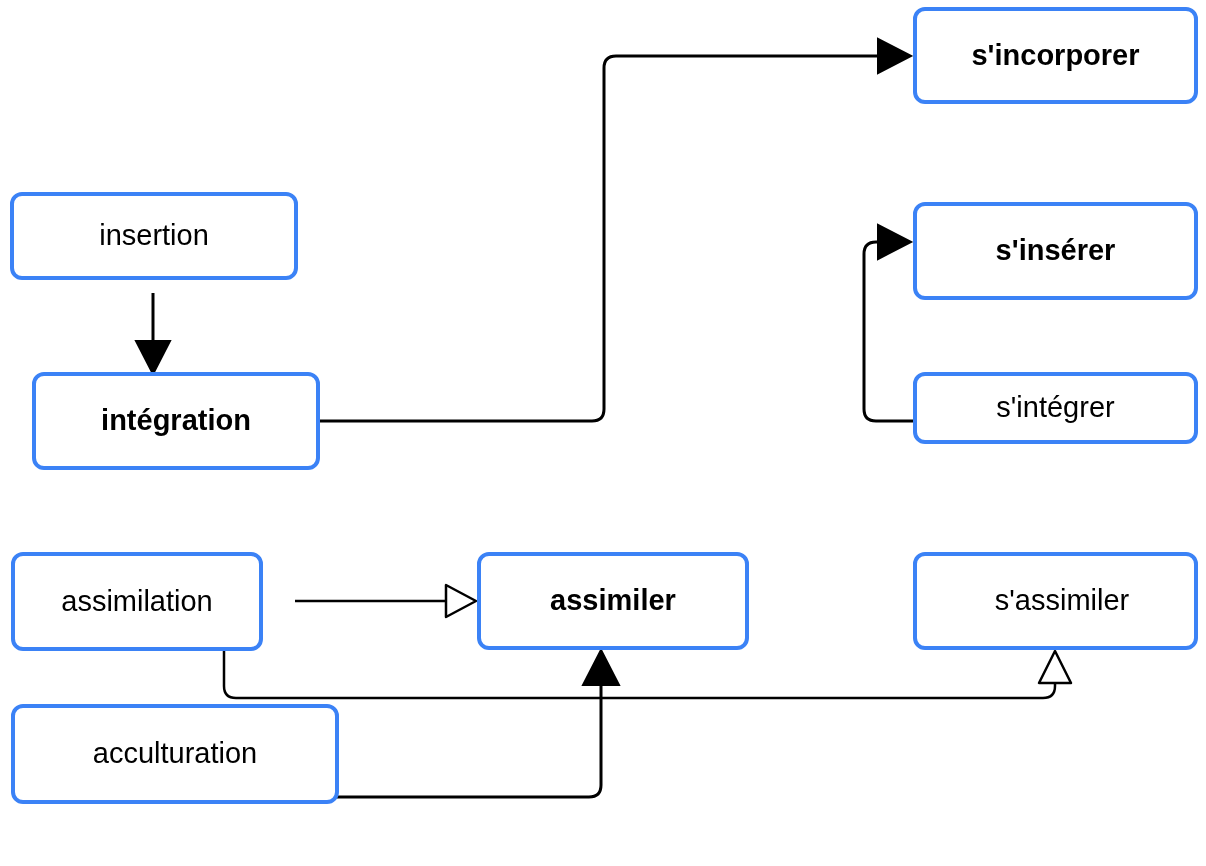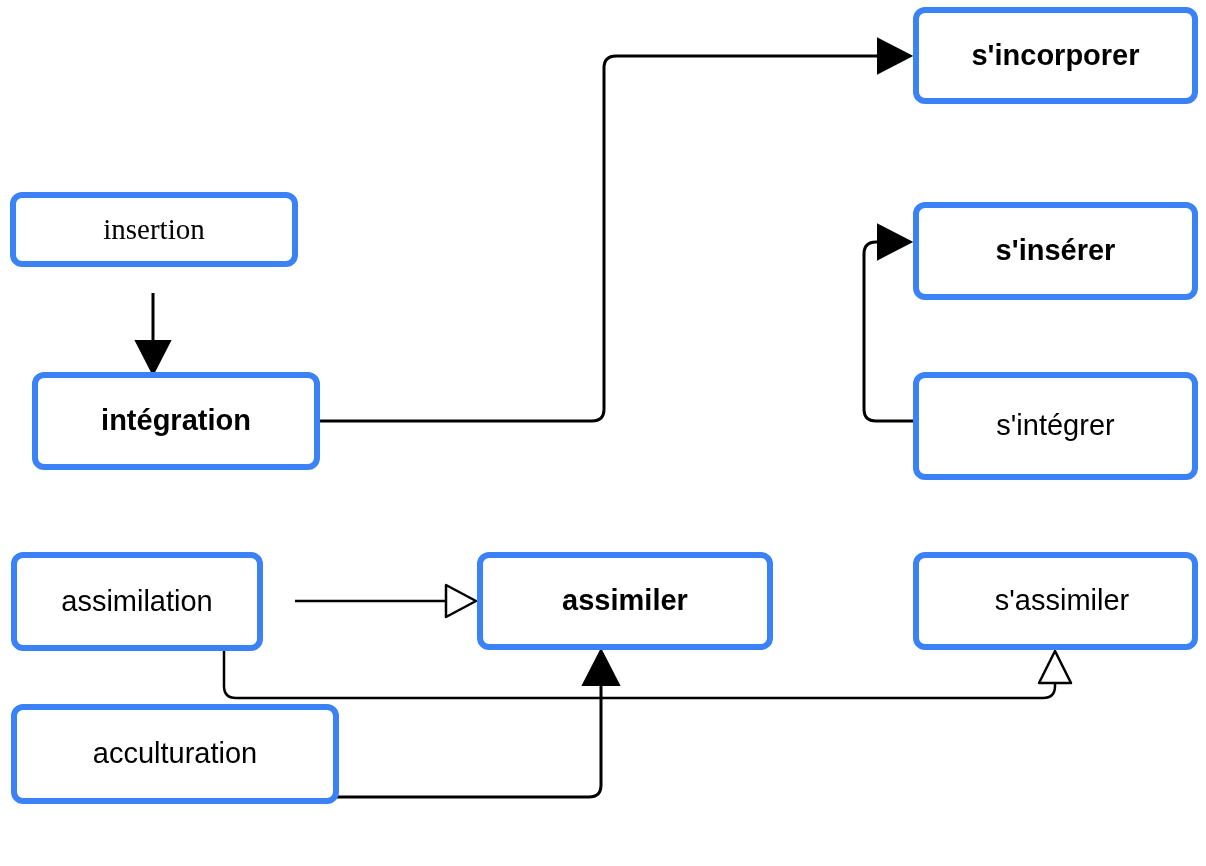--- a/index.html
+++ b/index.html
@@ -21,21 +21,21 @@
     position: absolute;
     left: 0;
     top: 0;
     width: 1206px;
     height: 866px;
   }
   .node {
     position: absolute;
     box-sizing: border-box;
     background: #ffffff;
-    border: 6px solid #3b82f6;
+    border: 4px solid #3b82f6;
     border-radius: 12px;
     display: flex;
     align-items: center;
     justify-content: center;
     z-index: 2;
   }
   .node-label {
     font-size: 29px;
     line-height: 1.1;
     color: #000000;
@@ -79,49 +79,49 @@
       <polygon points="1055,651 1039,683 1071,683" fill="#ffffff" stroke="#000000" stroke-width="2.5" stroke-linejoin="round"></polygon>
     </g>
 
     <g>
       <path d="M 293 797 L 589 797 Q 601 797 601 785 L 601 684" fill="none" stroke="#000000" stroke-width="3" stroke-linejoin="round"></path>
       <polygon points="601,650 583,685 619,685" fill="#000000" stroke="#000000" stroke-width="2"></polygon>
     </g>
 
   </svg>
 
-  <div class="node" style="left:10px; top:192px; width:288px; height:75px;font-family:Liberation Serif, serif;">
+  <div class="node" style="left:10px; top:192px; width:288px; height:88px;">
     <span class="node-label">insertion</span>
   </div>
 
   <div class="node bold" style="left:10px; top:372px; width:288px; height:98px;margin-left:22px;">
     <span class="node-label">intégration</span>
   </div>
 
   <div class="node" style="left:11px; top:552px; width:252px; height:99px;">
     <span class="node-label">assimilation</span>
   </div>
 
   <div class="node" style="left:11px; top:704px; width:328px; height:100px;">
     <span class="node-label">acculturation</span>
   </div>
 
-  <div class="node bold" style="left:477px; top:552px; width:296px; height:98px;">
+  <div class="node bold" style="left:477px; top:552px; width:272px; height:98px;">
     <span class="node-label">assimiler</span>
   </div>
 
   <div class="node bold" style="left:913px; top:7px; width:285px; height:97px;">
     <span class="node-label">s'incorporer</span>
   </div>
 
   <div class="node bold" style="left:913px; top:202px; width:285px; height:98px;">
     <span class="node-label">s'insérer</span>
   </div>
 
-  <div class="node" style="left:913px; top:372px; width:285px; height:108px;">
+  <div class="node" style="left:913px; top:372px; width:285px; height:72px;">
     <span class="node-label">s'intégrer</span>
   </div>
 
   <div class="node" style="left:913px; top:552px; width:285px; height:98px;padding-left:13px;">
     <span class="node-label">s'assimiler</span>
   </div>
 
 </div>
 
 </body></html>

